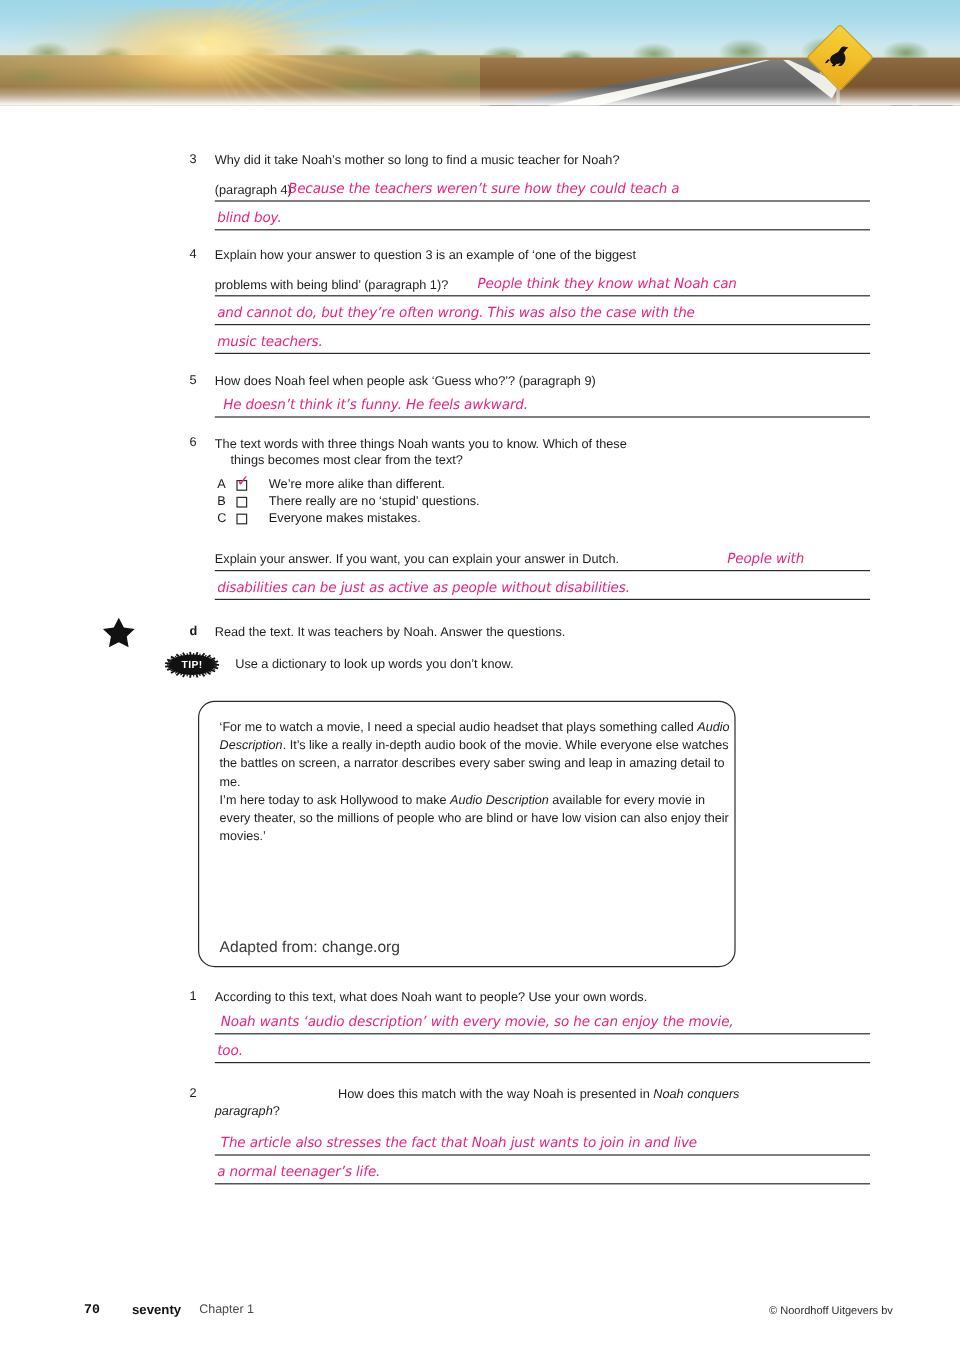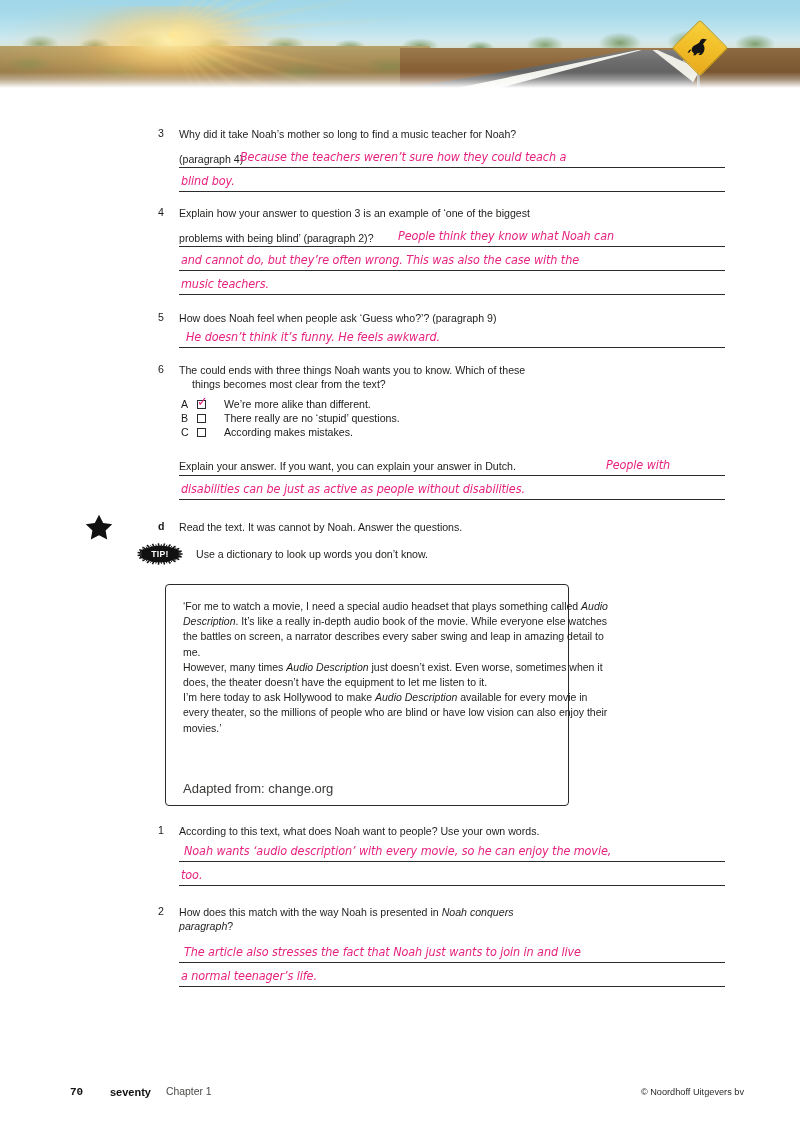--- a/index.html
+++ b/index.html
@@ -241,23 +241,23 @@
     font-size: 8.6px;
     font-weight: bold;
     letter-spacing: 0.3px;
     font-family: "Liberation Sans", sans-serif;
   }
 
   
   .textbox {
     position: absolute;
     left: 165px; top: 584px;
-    width: 404px; height: 222px;
+    width: 448px; height: 222px;
     border: 1.3px solid #2b2b2b;
-    border-radius: 4px;
+    border-radius: 14px;
     box-sizing: border-box;
     background: #fff;
   }
   .textbox-inner {
     position: absolute;
     left: 17px; top: 14px;
     width: 430px;
     font-size: 10.5px;
     line-height: 15.2px;
     color: #1d1d1b;
@@ -352,63 +352,63 @@
   <div class="qnum" style="left:158px; top:127px;">3</div>
   <div class="qrow" style="left:179px; top:127px; width:540px;">Why did it take Noah’s mother so long to find a music teacher for Noah?</div>
   <div class="qrow" style="left:179px; top:152px;">(paragraph 4)</div>
   <div class="ans-line" style="left:179px; top:167px; width:546px;"></div>
   <div class="hw" style="left:240px; top:150px;">Because the teachers weren’t sure how they could teach a</div>
   <div class="ans-line" style="left:179px; top:191px; width:546px;"></div>
   <div class="hw" style="left:181px; top:174px;">blind boy.</div>
 
   <div class="qnum" style="left:158px; top:206px;">4</div>
   <div class="qrow" style="left:179px; top:206px; width:540px;">Explain how your answer to question 3 is an example of ‘one of the biggest</div>
-  <div class="qrow" style="left:179px; top:231px;">problems with being blind’ (paragraph 2)?</div>
+  <div class="qrow" style="left:179px; top:231px;">problems with being blind’ (paragraph 1)?</div>
   <div class="ans-line" style="left:179px; top:246px; width:546px;"></div>
   <div class="hw" style="left:398px; top:229px;">People think they know what Noah can</div>
   <div class="ans-line" style="left:179px; top:270px; width:546px;"></div>
   <div class="hw" style="left:181px; top:253px;">and cannot do, but they’re often wrong. This was also the case with the</div>
   <div class="ans-line" style="left:179px; top:294px; width:546px;"></div>
   <div class="hw" style="left:181px; top:277px;">music teachers.</div>
 
   <div class="qnum" style="left:158px; top:311px;">5</div>
   <div class="qrow" style="left:179px; top:311px; width:540px;">How does Noah feel when people ask ‘Guess who?’? (paragraph 9)</div>
   <div class="ans-line" style="left:179px; top:347px; width:546px;"></div>
   <div class="hw" style="left:186px; top:330px;">He doesn’t think it’s funny. He feels awkward.</div>
 
   <div class="qnum" style="left:158px; top:363px;">6</div>
-  <div class="qrow" style="left:179px; top:363px; width:540px;">The could ends with three things Noah wants you to know. Which of these</div>
+  <div class="qrow" style="left:179px; top:363px; width:540px;">The text words with three things Noah wants you to know. Which of these</div>
   <div class="qrow" style="left:192px; top:377px; width:540px;">things becomes most clear from the text?</div>
 
   <div class="opt-letter" style="left:181px; top:398px;">A</div>
   <div class="checkbox" style="left:197px; top:400px;"></div>
   <div class="tick" style="left:197px; top:397px;">✓</div>
   <div class="opt-text" style="left:224px; top:398px;">We’re more alike than different.</div>
 
   <div class="opt-letter" style="left:181px; top:412px;">B</div>
   <div class="checkbox" style="left:197px; top:414px;"></div>
   <div class="opt-text" style="left:224px; top:412px;">There really are no ‘stupid’ questions.</div>
 
   <div class="opt-letter" style="left:181px; top:426px;">C</div>
   <div class="checkbox" style="left:197px; top:428px;"></div>
-  <div class="opt-text" style="left:224px; top:426px;">According makes mistakes.</div>
+  <div class="opt-text" style="left:224px; top:426px;">Everyone makes mistakes.</div>
 
   <div class="qrow" style="left:179px; top:459px; width:470px;">Explain your answer. If you want, you can explain your answer in Dutch.</div>
   <div class="ans-line" style="left:179px; top:475px; width:546px;"></div>
   <div class="hw" style="left:606px; top:458px;">People with</div>
   <div class="ans-line" style="left:179px; top:499px; width:546px;"></div>
   <div class="hw" style="left:181px; top:482px;">disabilities can be just as active as people without disabilities.</div>
 
   <div class="star-icon">
     <svg width="28" height="27" viewBox="0 0 28 27" aria-hidden="true">
       <path d="M14 0.8 L18.2 9.0 L27.2 10.2 L20.6 16.5 L22.2 25.4 L14 21.2 L5.8 25.4 L7.4 16.5 L0.8 10.2 L9.8 9.0 Z" fill="#111111"></path>
     </svg>
   </div>
   <div class="qnum" style="left:158px; top:520px; font-weight:bold;">d</div>
-  <div class="qrow" style="left:179px; top:520px; width:540px;">Read the text. It was cannot by Noah. Answer the questions.</div>
+  <div class="qrow" style="left:179px; top:520px; width:540px;">Read the text. It was teachers by Noah. Answer the questions.</div>
 
   <div class="tip-badge">
     <svg class="tip-burst" viewBox="0 0 46 22" aria-hidden="true">
       <g id="burst-g">
           <line x1="41.50" y1="11.00" x2="45.60" y2="11.00" stroke="#111111" stroke-width="1.5"></line>
           <line x1="41.33" y1="12.12" x2="43.61" y2="12.33" stroke="#111111" stroke-width="1.0"></line>
           <line x1="40.81" y1="13.21" x2="44.76" y2="13.91" stroke="#111111" stroke-width="1.5"></line>
           <line x1="39.97" y1="14.27" x2="42.08" y2="14.90" stroke="#111111" stroke-width="1.0"></line>
           <line x1="38.81" y1="15.26" x2="42.31" y2="16.61" stroke="#111111" stroke-width="1.5"></line>
           <line x1="37.35" y1="16.17" x2="39.13" y2="17.18" stroke="#111111" stroke-width="1.0"></line>
@@ -455,35 +455,34 @@
         </g>
       <ellipse cx="23" cy="11" rx="19" ry="8.6" fill="#111111"></ellipse>
     </svg>
     <div class="tip-label">TIP!</div>
   </div>
   <div class="qrow" style="left:196px; top:547px; width:450px;">Use a dictionary to look up words you don’t know.</div>
 
   <div class="textbox">
     <div class="textbox-inner">
       <p style="margin:0 0 0 0;"><span>‘For me to watch a movie, I need a special audio headset that plays something called </span><span class="ital">Audio Description</span><span>. It’s like a really in-depth audio book of the movie. While everyone else watches the battles on screen, a narrator describes every saber swing and leap in amazing detail to me.</span></p>
-      <p style="margin:0;"><span>However, many times </span><span class="ital">Audio Description</span><span> just doesn’t exist. Even worse, sometimes when it does, the theater doesn’t have the equipment to let me listen to it.</span></p>
       <p style="margin:0;"><span>I’m here today to ask Hollywood to make </span><span class="ital">Audio Description</span><span> available for every movie in every theater, so the millions of people who are blind or have low vision can also enjoy their movies.’</span></p>
     </div>
     <div class="textbox-source">Adapted from: change.org</div>
   </div>
 
   <div class="qnum" style="left:158px; top:824px;">1</div>
   <div class="qrow" style="left:179px; top:824px; width:540px;">According to this text, what does Noah want to people? Use your own words.</div>
   <div class="ans-line" style="left:179px; top:861px; width:546px;"></div>
   <div class="hw" style="left:184px; top:844px;">Noah wants ‘audio description’ with every movie, so he can enjoy the movie,</div>
   <div class="ans-line" style="left:179px; top:885px; width:546px;"></div>
   <div class="hw" style="left:181px; top:868px;">too.</div>
 
   <div class="qnum" style="left:158px; top:905px;">2</div>
-  <div class="qrow" style="left:179px; top:905px; width:540px;"><span>How does this match with the way Noah is presented in </span><span class="ital">Noah conquers</span></div>
+  <div class="qrow" style="left:179px; top:905px; width:540px;text-align:center;"><span>How does this match with the way Noah is presented in </span><span class="ital">Noah conquers</span></div>
   <div class="qrow" style="left:179px; top:919px;"><span class="ital">paragraph</span><span>?</span></div>
   <div class="ans-line" style="left:179px; top:962px; width:546px;"></div>
   <div class="hw" style="left:184px; top:945px;">The article also stresses the fact that Noah just wants to join in and live</div>
   <div class="ans-line" style="left:179px; top:986px; width:546px;"></div>
   <div class="hw" style="left:181px; top:969px;">a normal teenager’s life.</div>
 
   <div class="footer-page">70</div>
   <div class="footer-word">seventy</div>
   <div class="footer-chapter">Chapter 1</div>
   <div class="footer-right">© Noordhoff Uitgevers bv</div>

